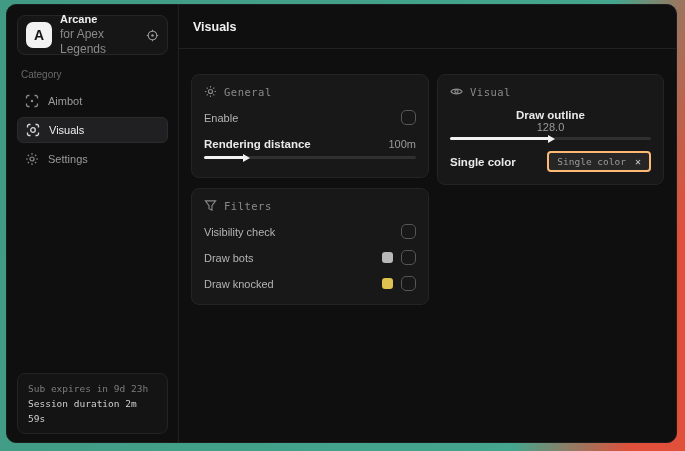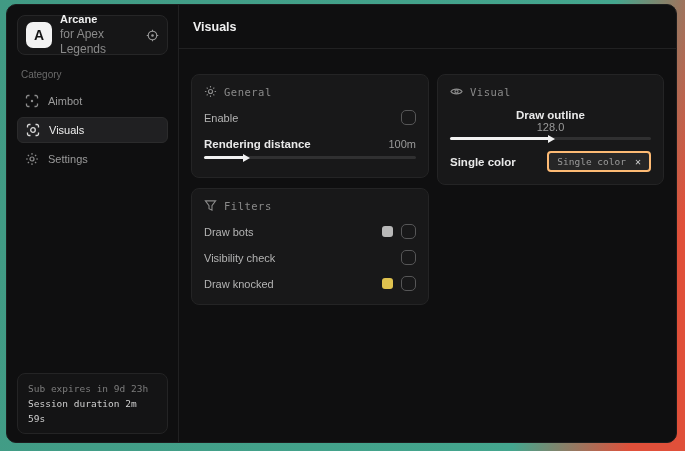--- a/index.html
+++ b/index.html
@@ -177,29 +177,29 @@
           <div class="card">
             <div class="card-head">
               <span class="ic">
                 <svg width="13" height="13" viewBox="0 0 14 14" fill="none" stroke="currentColor" stroke-width="1.2">
                   <path d="M1.5 2 H12.5 L8.6 7.3 V12 L5.4 10.4 V7.3 Z"></path>
                 </svg>
               </span>
               <span>Filters</span>
             </div>
             <div class="row">
+              <span class="lbl">Visibility check</span>
+              <span class="right-group">
+                <span class="checkbox"></span>
+              </span>
+            </div>
+            <div class="row">
               <span class="lbl">Draw bots</span>
               <span class="right-group">
                 <span class="swatch" style="background: rgb(184, 184, 184);"></span>
-                <span class="checkbox"></span>
-              </span>
-            </div>
-            <div class="row">
-              <span class="lbl">Visibility check</span>
-              <span class="right-group">
                 <span class="checkbox"></span>
               </span>
             </div>
             <div class="row">
               <span class="lbl">Draw knocked</span>
               <span class="right-group">
                 <span class="swatch" style="background: rgb(223, 194, 79);"></span>
                 <span class="checkbox"></span>
               </span>
             </div>

